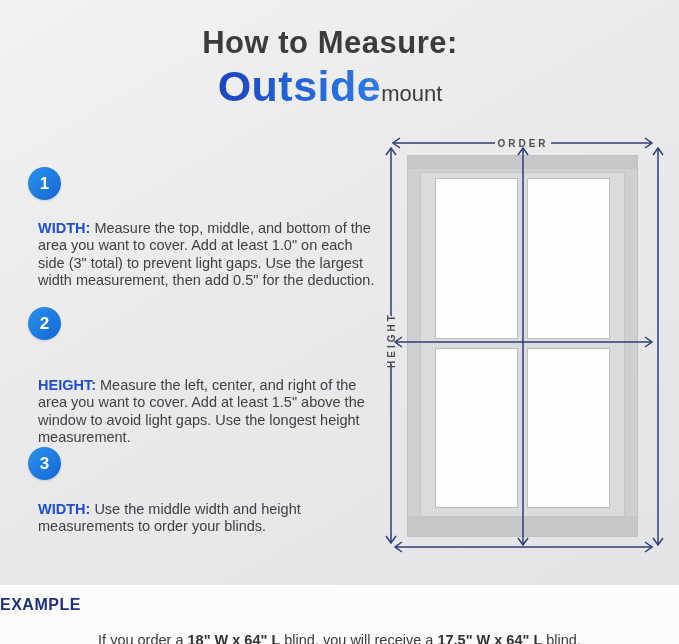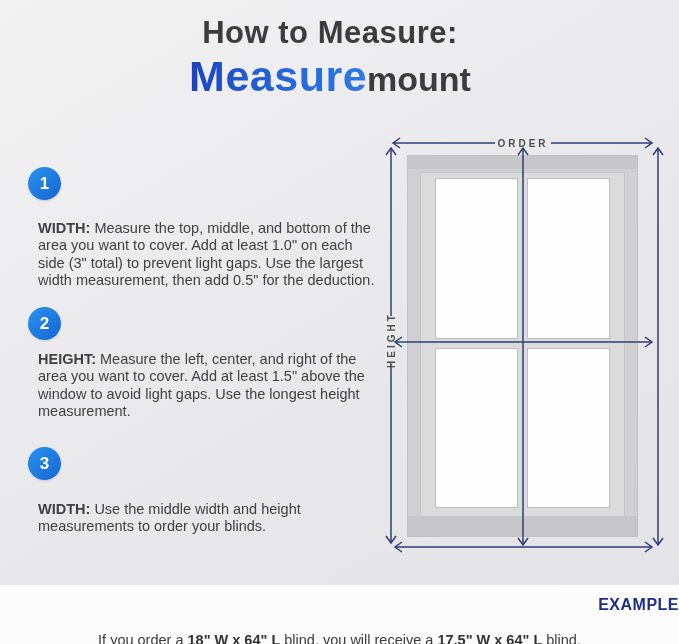--- a/index.html
+++ b/index.html
@@ -8,42 +8,42 @@
     font-family:"Liberation Sans", sans-serif;
     -webkit-font-smoothing:antialiased;
   }
   .abs{position:absolute;}
   
   .bg-gray{left:0;top:0;width:679px;height:585px;
     background:linear-gradient(150deg,#f2f2f3 0%,#eaeaec 45%,#e4e4e7 100%);}
   .bg-white{left:0;top:585px;width:679px;height:59px;background:#fcfcfc;}
 
   
-  .title{left:0;top:16px;width:660px;text-align:center;line-height:1.1;}
+  .title{left:0;top:26px;width:660px;text-align:center;line-height:1.1;}
   .title-line1{font-size:31px;font-weight:700;color:#3c3c3e;letter-spacing:.5px;}
   .title-line2{margin-top:3px;}
   .title-highlight{
     font-size:43px;font-weight:800;letter-spacing:.5px;
     background:linear-gradient(90deg,#1b44bd 0%,#2361d6 45%,#2e7ae6 100%);
     -webkit-background-clip:text;background-clip:text;color:transparent;
   }
-  .title-suffix{font-size:34px;font-weight:700;color:#3c3c3e;margin-left:0;}
+  .title-suffix{font-size:22px;font-weight:400;color:#3c3c3e;margin-left:0;}
 
   
   .badge{
     width:33px;height:33px;border-radius:50%;
     background:linear-gradient(135deg,#2a92ee 0%,#1566d4 100%);
     color:#fff;font-size:17px;font-weight:700;
     display:flex;align-items:center;justify-content:center;
     box-shadow:0 1px 2px rgba(0,0,0,.15);
   }
   .badge1{left:28px;top:167px;} .badge2{left:28px;top:307px;} .badge3{left:28px;top:447px;}
   .step-text{left:38px;width:342px;font-size:14.5px;line-height:17.5px;color:#414144;}
-  .step-text .lbl{font-weight:700;color:#404040;}
-  .step1-text{top:205px;} .step2-text{top:336px;} .step3-text{top:486px;}
+  .step-text .lbl{font-weight:700;color:#1d4ed8;}
+  .step1-text{top:205px;} .step2-text{top:362px;} .step3-text{top:486px;}
 
   
   .casing{left:407px;top:155px;width:231px;height:382px;background:#d0d0d2;
     border:1px solid #c2c2c4;box-sizing:border-box;}
   .band-top{position:absolute;left:0;top:0;right:0;height:13px;background:#c7c7c9;}
   .band-bottom{position:absolute;left:0;bottom:0;right:0;height:20px;background:#c7c7c9;}
   .recess{position:absolute;left:12px;top:16px;width:205px;height:345px;
     background:#dbdbdc;border:1px solid #c6c6c8;box-sizing:border-box;}
   .panes{position:absolute;left:14px;top:5px;width:175px;height:330px;
     display:grid;grid-template-columns:1fr 1fr;grid-template-rows:1fr 1fr;gap:9px;}
@@ -51,36 +51,36 @@
 
   .arrow-svg{left:383px;top:130px;width:292px;height:434px;}
 
   .measure-label{
     font-size:10px;font-weight:700;letter-spacing:3px;color:#4f4f52;white-space:nowrap;
   }
   .width-label{left:523px;top:143px;transform:translate(-50%,-50%);}
   .height-label{left:391px;top:340px;transform:translate(-50%,-50%) rotate(-90deg);}
 
   
-  .example-heading{left:0;top:596px;width:679px;text-align:right;
+  .example-heading{left:0;top:596px;width:679px;text-align:left;
     font-size:16px;font-weight:700;color:#1c2e86;letter-spacing:.5px;}
   .example-text{left:0;top:617px;width:679px;text-align:center;
     font-size:14.5px;color:#3b3b3d;}
   .example-text b{font-weight:700;color:#323234;}
 </style>
 </head>
 <body>
 
 <div class="abs bg-gray"></div>
 <div class="abs bg-white"></div>
 
 <header class="abs title">
   <div class="title-line1">How to Measure:</div>
   <div class="title-line2">
-    <span class="title-highlight">Measure</span><span class="title-suffix">mount</span>
+    <span class="title-highlight">Outside</span><span class="title-suffix">mount</span>
   </div>
 </header>
 
 <div class="abs badge badge1">1</div>
 <p class="abs step-text step1-text"><span class="lbl">WIDTH:</span> <span>Measure the top, middle, and bottom of the area you want to cover. Add at least 1.0" on each side (3" total) to prevent light gaps. Use the largest width measurement, then add 0.5" for the deduction.</span></p>
 
 <div class="abs badge badge2">2</div>
 <p class="abs step-text step2-text"><span class="lbl">HEIGHT:</span> <span>Measure the left, center, and right of the area you want to cover. Add at least 1.5" above the window to avoid light gaps. Use the longest height measurement.</span></p>
 
 <div class="abs badge badge3">3</div>

